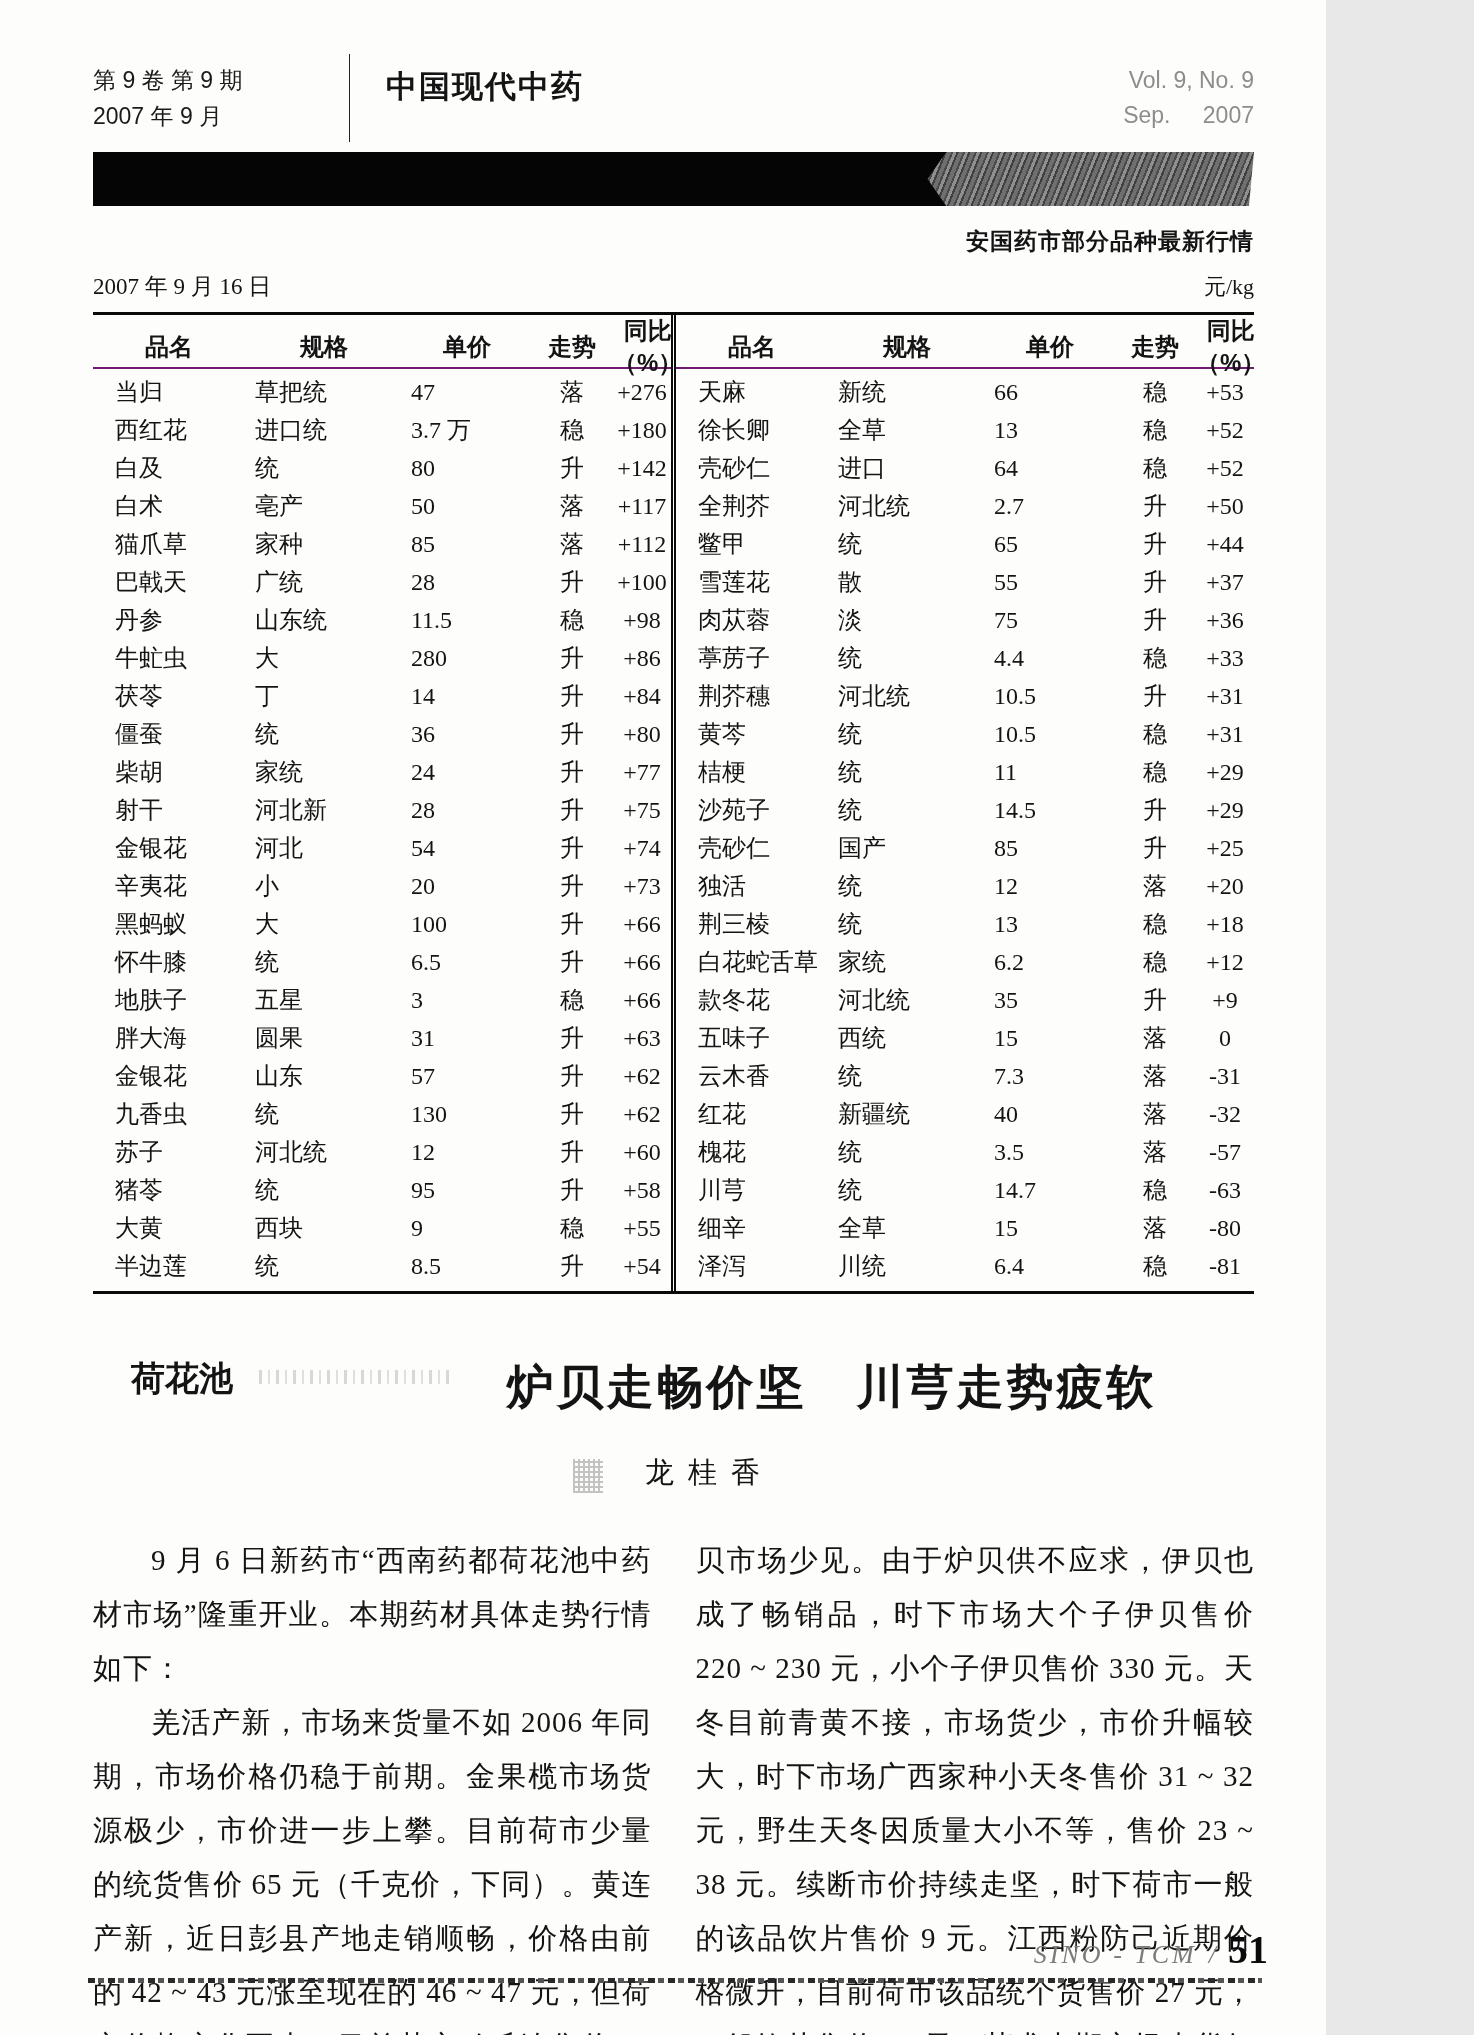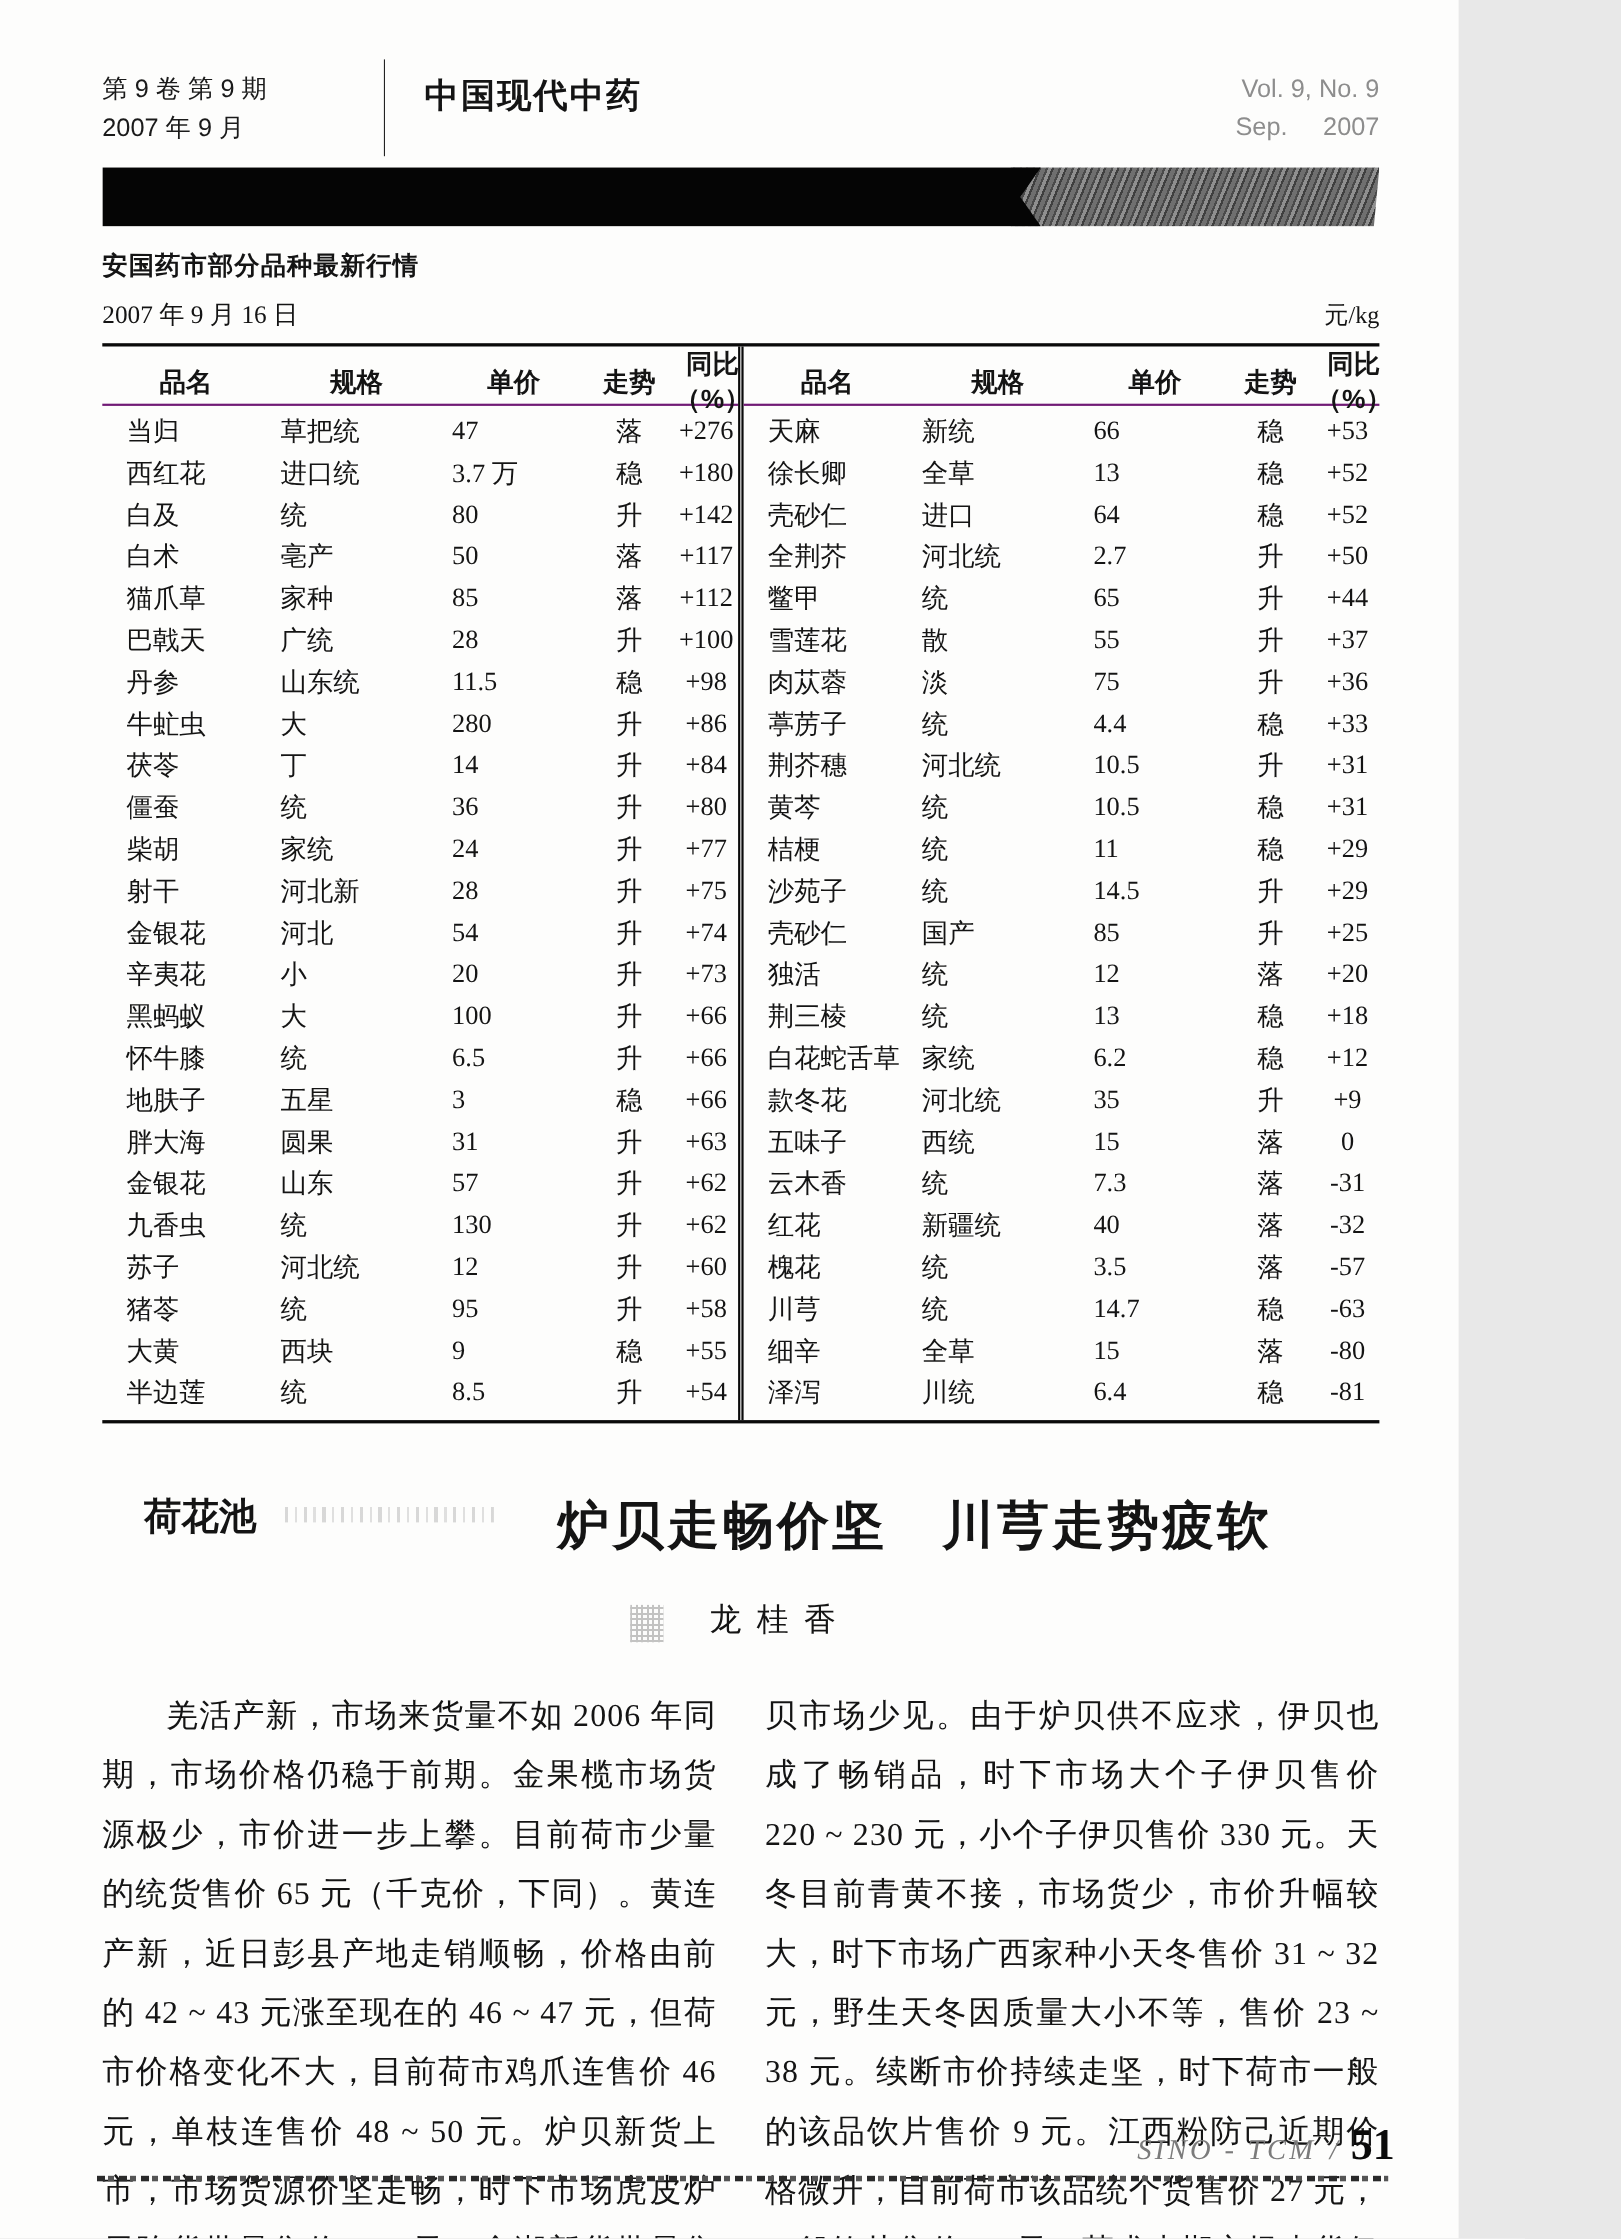--- a/index.html
+++ b/index.html
@@ -26,21 +26,21 @@
     position:absolute;top:0;bottom:0;left:69%;right:0;
     background:repeating-linear-gradient(112deg,#8f8f8f 0 3px,#3f3f3f 3px 5px,#6f6f6f 5px 9px,#4a4a4a 9px 11px);
     clip-path:polygon(7% 0,100% 0,98.6% 100%,7% 100%,0 50%);
   }
   .banner-black{
     position:absolute;top:0;bottom:0;left:0;width:73.5%;
     background:#050505;
     clip-path:polygon(0 0,100% 0,97.8% 50%,100% 100%,0 100%);
   }
   
-  .table-title{text-align:left;font-family:"Liberation Sans","DejaVu Sans",sans-serif;font-weight:bold;font-size:23px;margin-top:20px;letter-spacing:1px;}
+  .table-title{text-align:right;font-family:"Liberation Sans","DejaVu Sans",sans-serif;font-weight:bold;font-size:23px;margin-top:20px;letter-spacing:1px;}
   .date-row{display:flex;justify-content:space-between;align-items:flex-end;margin-top:14px;font-size:23px;}
   .date-row .unit{font-size:22px;}
   
   .price-table{margin-top:10px;border-top:3px solid #0a0a0a;border-bottom:3px solid #0a0a0a;display:flex;}
   .half{flex:1;min-width:0;}
   .half.right{border-left:5px double #0a0a0a;}
   .t-head{display:grid;grid-template-columns:152px 158px 128px 82px 1fr;height:52px;align-items:center;
     border-bottom:2px solid #701a75;
     font-family:"Liberation Sans","DejaVu Sans",sans-serif;font-weight:bold;font-size:24px;}
   .t-head span{text-align:center;}
@@ -471,20 +471,21 @@
     <div class="faded-artifact"></div>
     <div class="article-title">炉贝走畅价坚　川芎走势疲软</div>
   </div>
   <div class="author-row">
     <div class="author-seal"></div>
     <div class="author-name">龙桂香</div>
   </div>
 
   <div class="body-cols">
     <div class="col">
+      <p class="indent">9 月 6 日新药市“西南药都荷花池中药材市场”隆重开业。本期药材具体走势行情如下：</p>
       <p class="indent">羌活产新，市场来货量不如 2006 年同期，市场价格仍稳于前期。金果榄市场货源极少，市价进一步上攀。目前荷市少量的统货售价 65 元（千克价，下同）。黄连产新，近日彭县产地走销顺畅，价格由前的 42 ~ 43 元涨至现在的 46 ~ 47 元，但荷市价格变化不大，目前荷市鸡爪连售价 46 元，单枝连售价 48 ~ 50 元。炉贝新货上市，市场货源价坚走畅，时下市场虎皮炉贝陈货批量售价 630 元，含潮新货批量售价 610 元，且持货者惜售，白皮炉</p>
     </div>
     <div class="col">
       <p>贝市场少见。由于炉贝供不应求，伊贝也成了畅销品，时下市场大个子伊贝售价 220 ~ 230 元，小个子伊贝售价 330 元。天冬目前青黄不接，市场货少，市价升幅较大，时下市场广西家种小天冬售价 31 ~ 32 元，野生天冬因质量大小不等，售价 23 ~ 38 元。续断市价持续走坚，时下荷市一般的该品饮片售价 9 元。江西粉防己近期价格微升，目前荷市该品统个货售价 27 元，一般饮片售价 28 元。苍术本期市场来货仍然不多，其价比前微扬，目前荷市内蒙苍术半光半毛货售价 11.5 ~ 12 元。三七离产新还有一段时间，市场货源走动不快，目前荷市各</p>
     </div>
   </div>
 
   <div class="footer">
     <span class="footer-brand">SINO - TCM</span>
     <span class="footer-sep">/</span>

